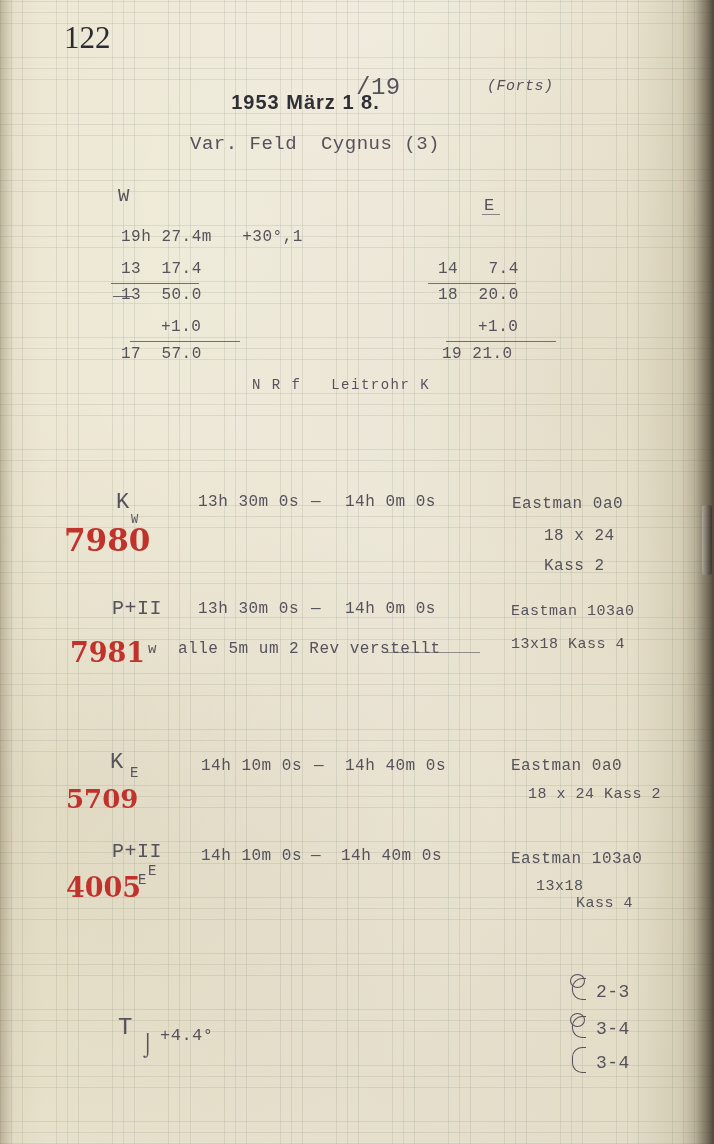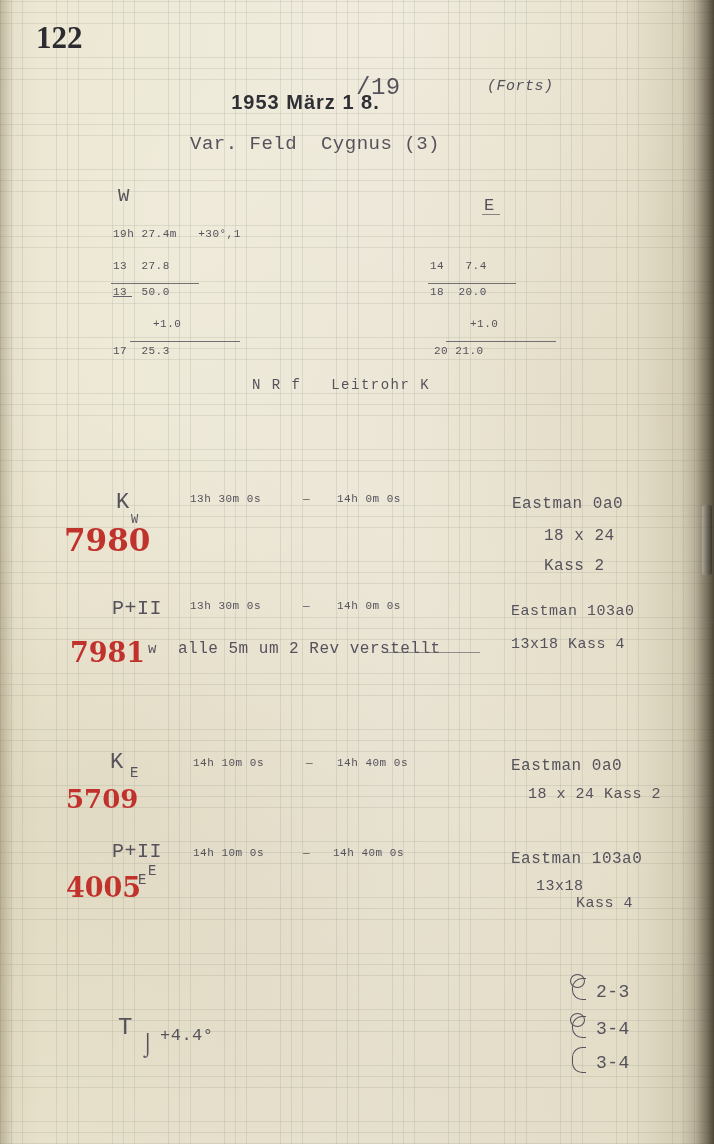--- a/index.html
+++ b/index.html
@@ -65,21 +65,22 @@
   }
   .red {
     color: #c0322b;
     font-family: "DejaVu Serif", serif;
     font-weight: 700;
   }
   .stamp {
     position: absolute;
     color: #2b2b31;
     font-family: "Liberation Serif", serif;
-    font-weight: 700;
+    font-weight: 400;
+    margin-left: 28px;
   }
   .rule {
     position: absolute;
     height: 1px;
     background: #5c5a60;
     opacity: 0.85;
   }
   .rule.thin { height: 1px; opacity: 0.7; }
 
   
@@ -100,21 +101,21 @@
   #dateline .mon { font-weight: 700; }
   #date-hand {
     left: 356px; top: 74px;
     font-size: 24px;
   }
   #forts {
     left: 487px; top: 78px;
     font-size: 15px;
     font-style: italic;
   }
-  .num { font-size: 11px; }
+  .num { font-size: 16px; margin-left: 8px; }
   .curly {
     position: absolute;
     width: 14px; height: 30px;
     border: 1.4px solid #55525c;
     border-right: none;
     border-radius: 10px 0 0 10px;
   }
   .blob {
     position: absolute;
     width: 15px; height: 14px;
@@ -144,34 +145,34 @@
   <div class="ink hand" id="date-hand">/19</div>
   <div class="ink hand" id="forts">(Forts)</div>
 
   <div class="ink hand" style="left:190px; top:133px; font-size:19px;">Var. Feld  Cygnus (3)</div>
 
   <div class="ink hand" style="left:118px; top:185px; font-size:19px;">W</div>
   <div class="ink hand" style="left:484px; top:196px; font-size:17px;">E</div>
   <div class="rule thin" style="left:482px; top:214px; width:18px;"></div>
 
   <div class="ink hand num" style="left:113px; top:228px;">19h 27.4m   +30°,1</div>
-  <div class="ink hand num" style="left:113px; top:260px;">13  27.8</div>
+  <div class="ink hand num" style="left:113px; top:260px;">13  17.4</div>
   <div class="rule" style="left:111px; top:283px; width:88px;"></div>
   <div class="ink hand num" style="left:113px; top:286px;">13  50.0</div>
   <div class="strike" style="left:113px; top:296px; width:19px;"></div>
   <div class="ink hand num" style="left:153px; top:318px;">+1.0</div>
   <div class="rule" style="left:130px; top:341px; width:110px;"></div>
-  <div class="ink hand num" style="left:113px; top:345px;">17  25.3</div>
+  <div class="ink hand num" style="left:113px; top:345px;">17  57.0</div>
 
   <div class="ink hand num" style="left:430px; top:260px;">14   7.4</div>
   <div class="rule" style="left:428px; top:283px; width:88px;"></div>
   <div class="ink hand num" style="left:430px; top:286px;text-align:center;">18  20.0</div>
   <div class="ink hand num" style="left:470px; top:318px;">+1.0</div>
   <div class="rule" style="left:446px; top:341px; width:110px;"></div>
-  <div class="ink hand num" style="left:434px; top:345px;">20 21.0</div>
+  <div class="ink hand num" style="left:434px; top:345px;">19 21.0</div>
 
   <div class="ink hand" style="left:252px; top:377px; font-size:14px; letter-spacing:1.5px;">N R f   Leitrohr K</div>
 
   <div class="ink hand" style="left:116px; top:490px; font-size:22px;">K</div>
   <div class="ink hand" style="left:131px; top:513px; font-size:12px;">W</div>
   <div class="red" style="position:absolute; left:64px; top:522px; font-size:31px;">7980</div>
   <div class="ink hand num" style="left:190px; top:493px;">13h 30m 0s</div>
   <div class="ink hand num" style="left:303px; top:493px;">—</div>
   <div class="ink hand num" style="left:337px; top:493px;">14h 0m 0s</div>
   <div class="ink hand" style="left:512px; top:495px; font-size:16px;">Eastman 0a0</div>

